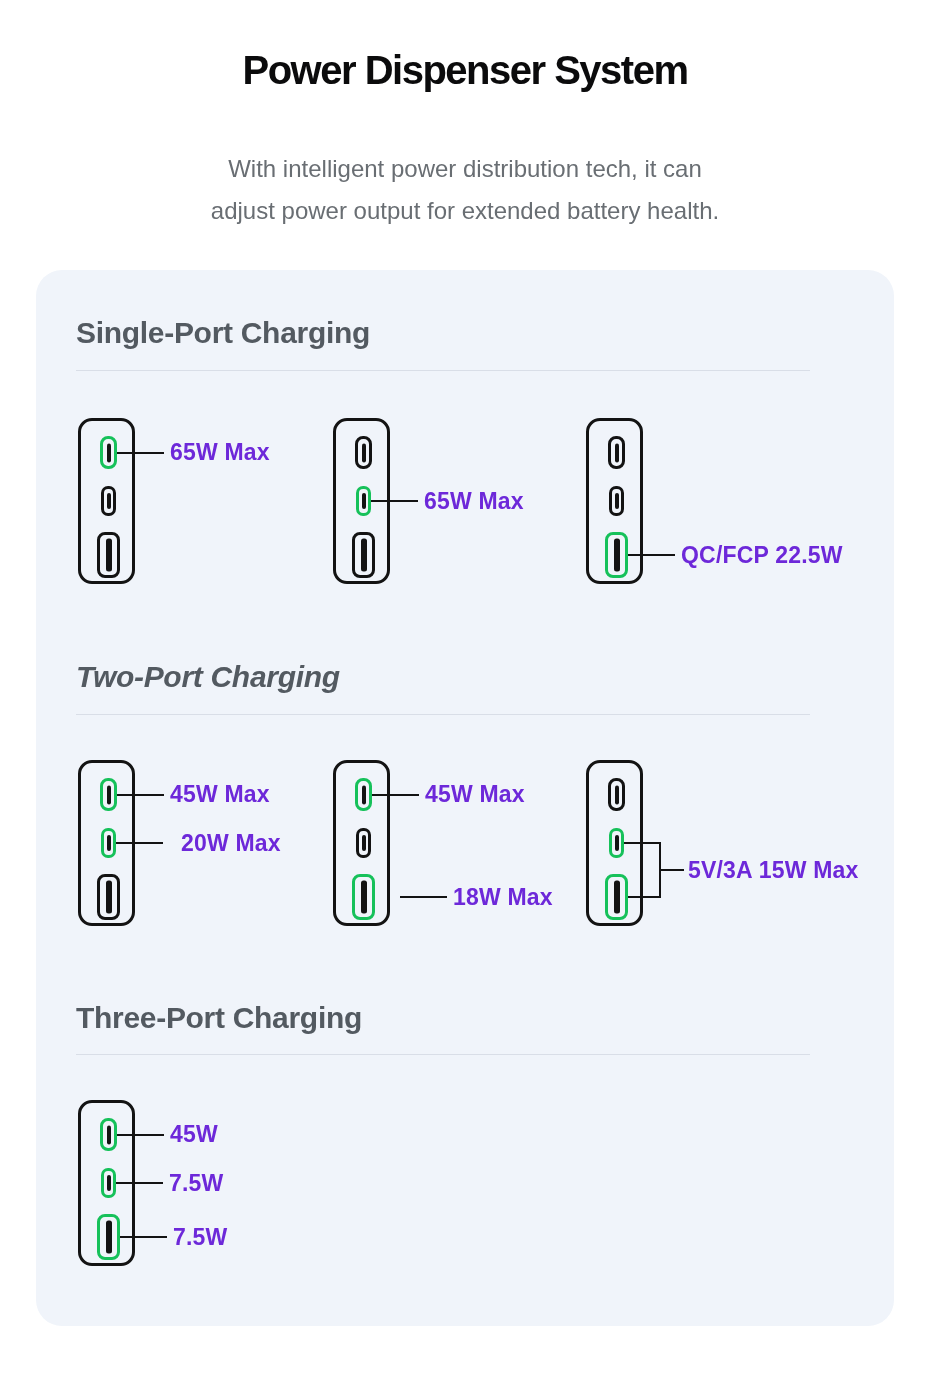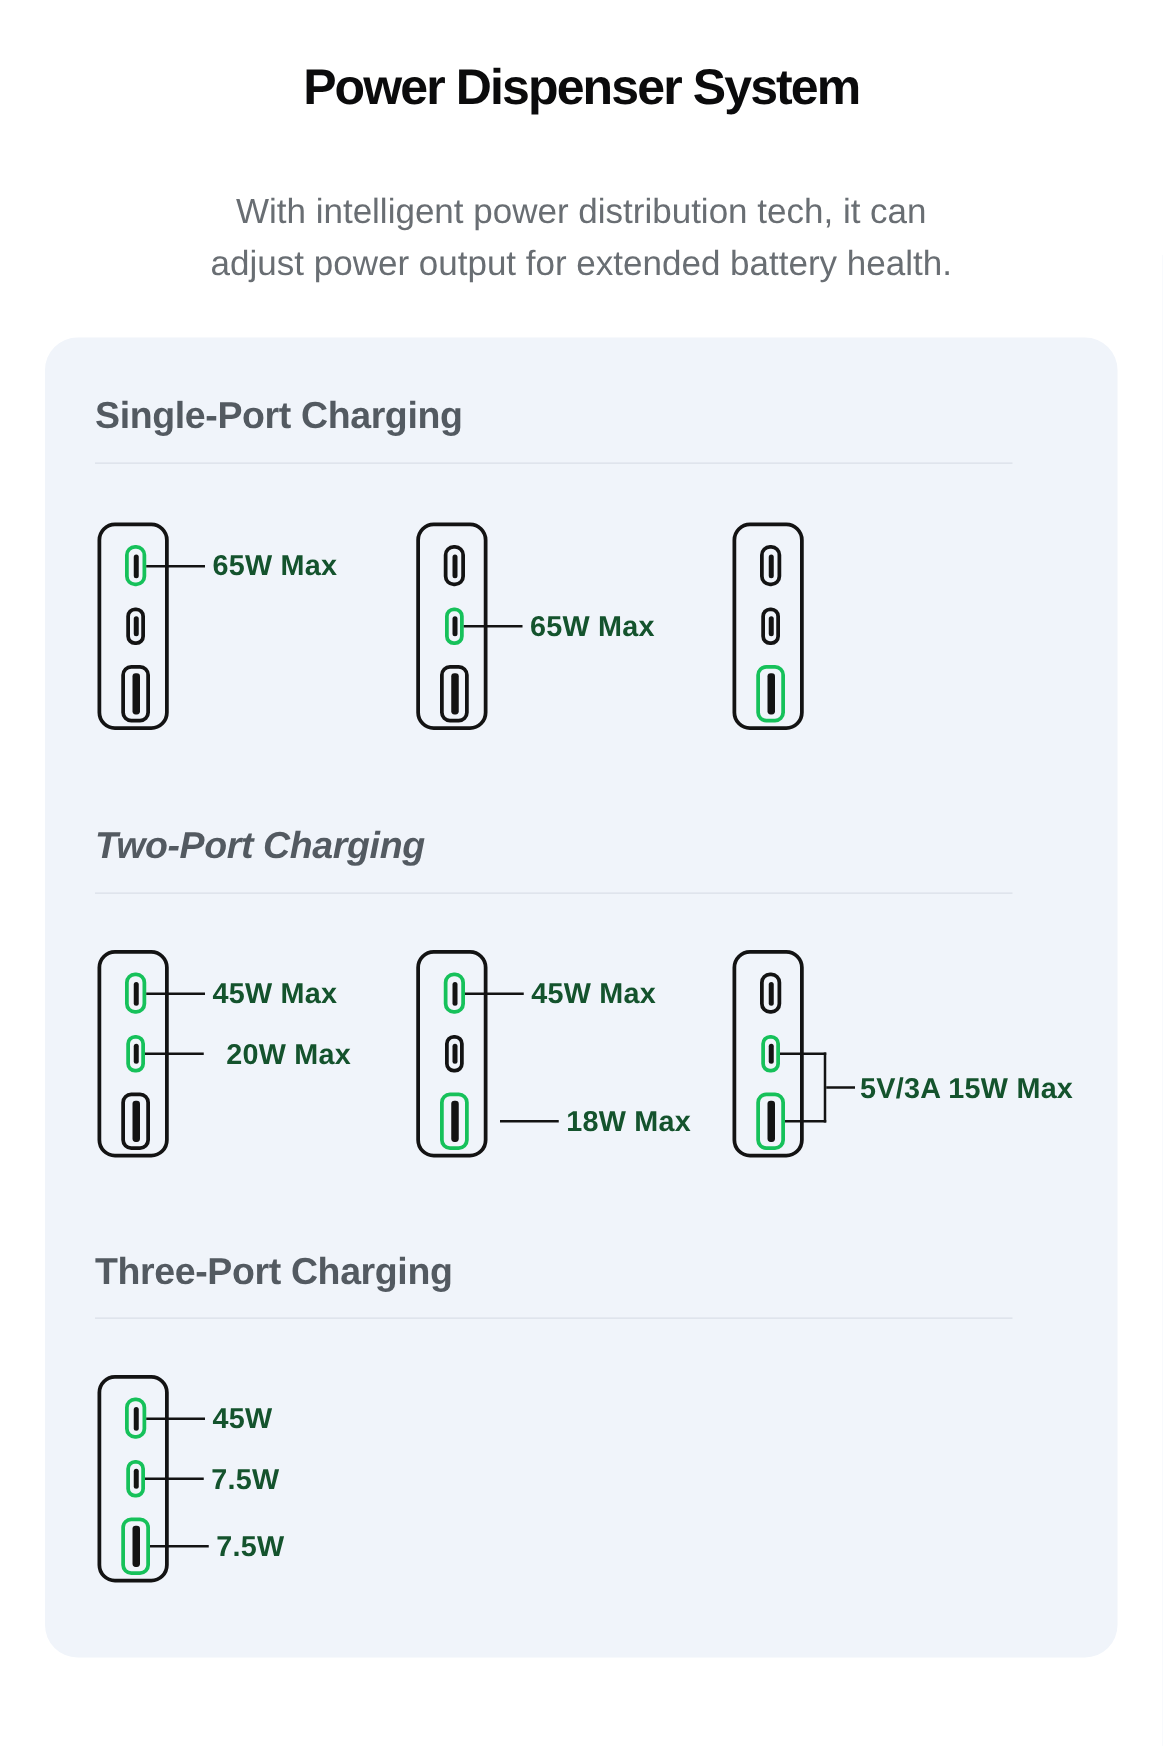--- a/index.html
+++ b/index.html
@@ -6,21 +6,21 @@
   body{
     width:930px;height:1397px;position:relative;background:#ffffff;
     font-family:"Liberation Sans", sans-serif;overflow:hidden;
   }
   .page-title{
     position:absolute;left:0;top:48px;width:930px;text-align:center;
     font-size:40px;font-weight:800;letter-spacing:-1.5px;color:#0b0b0c;
   }
   .page-subtitle{
     position:absolute;left:0;top:148px;width:930px;text-align:center;
-    font-size:28px;line-height:42px;color:#696e73;font-weight:400;
+    font-size:24px;line-height:42px;color:#696e73;font-weight:400;
   }
   .panel{
     position:absolute;left:36px;top:270px;width:858px;height:1056px;
     background:#f0f4fa;border-radius:26px;
   }
   .section-heading{
     position:absolute;left:76px;font-size:30px;font-weight:700;
     letter-spacing:-0.3px;color:#535a61;
   }
   .section-divider{
@@ -43,21 +43,21 @@
     background:#131313;border-radius:2.5px;
   }
   .port-c1 .pin{width:4px;height:19px;}
   .port-c2 .pin{width:4px;height:16px;}
   .port-a  .pin{width:6px;height:33px;}
   .port-label{
     position:absolute;height:30px;display:flex;align-items:center;white-space:nowrap;
   }
   .connector{width:47px;height:2px;background:#131313;margin-right:6px;flex:0 0 auto;}
   .label-text{
-    font-size:23px;font-weight:700;color:#14532d;letter-spacing:0.2px;
+    font-size:23px;font-weight:700;color:#6d28d9;letter-spacing:0.2px;
   }
   .bracket-line{position:absolute;background:#131313;}
 </style>
 </head>
 <body>
 
 <div class="page-title">Power Dispenser System</div>
 <div class="page-subtitle">
   <span>With intelligent power distribution tech, it can</span><br>
   <span>adjust power output for extended battery health.</span>
@@ -98,20 +98,24 @@
     </div>
     <div class="charger" style="left: 586px; top: 418px;">
       <div class="port port-c1">
         <div class="pin"></div>
       </div>
       <div class="port port-c2">
         <div class="pin"></div>
       </div>
       <div class="port port-a active">
         <div class="pin"></div>
+      </div>
+      <div class="port-label" style="left: 39px; top: 119px;">
+        <div class="connector"></div>
+        <span class="label-text">QC/FCP 22.5W</span>
       </div>
     </div>
     <div class="section-heading" style="top: 660px; font-style: italic;">Two-Port Charging</div>
     <div class="section-divider" style="top: 714px;"></div>
     <div class="charger" style="left: 78px; top: 760px;">
       <div class="port port-c1 active">
         <div class="pin"></div>
       </div>
       <div class="port-label" style="left: 36px; top: 16.5px;">
         <div class="connector"></div>

